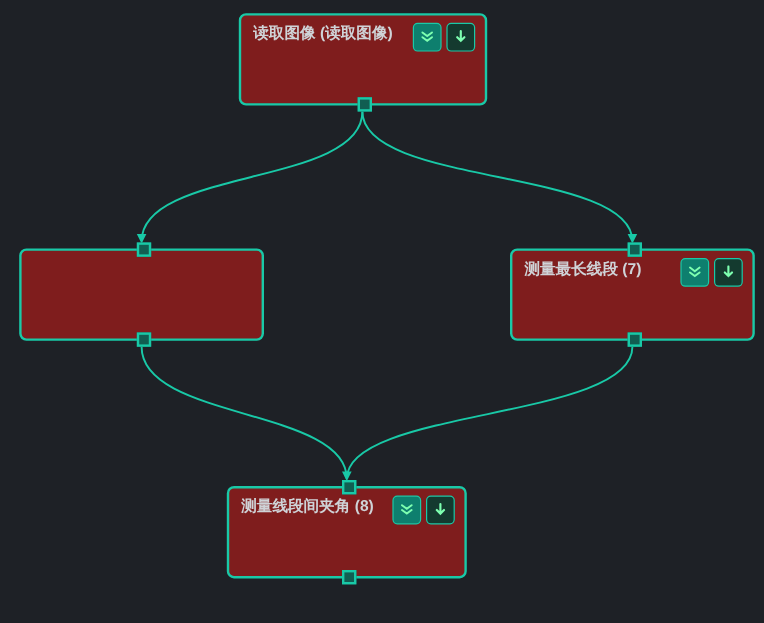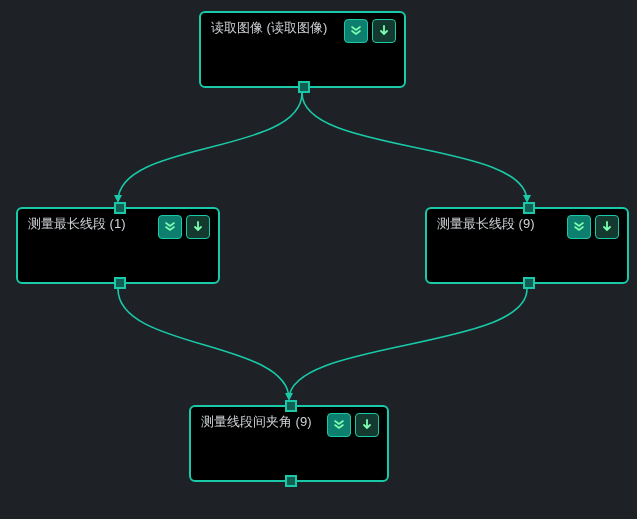--- a/index.html
+++ b/index.html
@@ -1,18 +1,18 @@
 <!DOCTYPE html>
 <html><head>
 <meta charset="utf-8">
 <style>
   html,body{margin:0;padding:0;width:637px;height:519px;background:#1e2126;font-family:"Microsoft YaHei","PingFang SC",Arial,sans-serif;overflow:hidden;position:relative;}
   svg.bg{position:absolute;left:0;top:0;pointer-events:none;}
 
-  .node{position:absolute;border:2px solid #19c9a7;border-radius:6px;background:#000000;box-sizing:border-box;}
+  .node{position:absolute;border:2px solid #19c9a7;border-radius:6px;background:#7f1d1d;box-sizing:border-box;font-weight:bold;}
   .node .titlebar{display:flex;align-items:flex-start;padding:6px 8px 4px 10px;}
   .node .title{flex:1;color:#cfd3d7;font-size:13px;line-height:18px;}
   .node .sub{color:#8a9096;font-size:12px;padding:4px 10px 10px 10px;}
 
   .iconbtn{width:24px;height:24px;border:1px solid #19c9a7;border-radius:4px;display:flex;align-items:center;justify-content:center;margin-left:4px;cursor:pointer;box-sizing:border-box;}
   .iconbtn.teal{background:#0e7f6e;}
   .iconbtn.lime{background:#143a2f;}
   .iconbtn svg{display:block;}
 
   .port{position:absolute;width:12px;height:12px;background:#115e52;border:2px solid #19c9a7;box-sizing:border-box;}
@@ -50,58 +50,45 @@
     <span class="iconbtn lime">
       <svg width="12" height="12" viewBox="0 0 12 12">
           <path d="M6 1 L6 9 M3 6 L6 9 L9 6" stroke="#7dffb0" stroke-width="1.8" fill="none" stroke-linecap="round"></path>
         </svg>
     </span>
   </div>
   <div class="port" style="left:97px;bottom:-7px;"></div>
 </div>
 
 <div class="node" style="left:16px;top:207px;width:204px;height:77px;">
-  <div class="titlebar">
-    <span class="title">测量最长线段 (1)</span>
-    <span class="iconbtn teal">
-      <svg width="12" height="12" viewBox="0 0 12 12">
-          <path d="M2 2 L6 5 L10 2 M2 6 L6 9 L10 6" stroke="#7dffb0" stroke-width="1.6" fill="none" stroke-linecap="round"></path>
-        </svg>
-    </span>
-    <span class="iconbtn lime">
-      <svg width="12" height="12" viewBox="0 0 12 12">
-          <path d="M6 1 L6 9 M3 6 L6 9 L9 6" stroke="#7dffb0" stroke-width="1.8" fill="none" stroke-linecap="round"></path>
-        </svg>
-    </span>
-  </div>
   <div class="port" style="left:96px;top:-7px;"></div>
   <div class="port" style="left:96px;bottom:-7px;"></div>
 </div>
 
 <div class="node" style="left:425px;top:207px;width:204px;height:77px;">
   <div class="titlebar">
-    <span class="title">测量最长线段 (9)</span>
+    <span class="title">测量最长线段 (7)</span>
     <span class="iconbtn teal">
       <svg width="12" height="12" viewBox="0 0 12 12">
           <path d="M2 2 L6 5 L10 2 M2 6 L6 9 L10 6" stroke="#7dffb0" stroke-width="1.6" fill="none" stroke-linecap="round"></path>
         </svg>
     </span>
     <span class="iconbtn lime">
       <svg width="12" height="12" viewBox="0 0 12 12">
           <path d="M6 1 L6 9 M3 6 L6 9 L9 6" stroke="#7dffb0" stroke-width="1.8" fill="none" stroke-linecap="round"></path>
         </svg>
     </span>
   </div>
   <div class="port" style="left:96px;top:-7px;"></div>
   <div class="port" style="left:96px;bottom:-7px;"></div>
 </div>
 
 <div class="node" style="left:189px;top:405px;width:200px;height:77px;">
   <div class="titlebar">
-    <span class="title">测量线段间夹角 (9)</span>
+    <span class="title">测量线段间夹角 (8)</span>
     <span class="iconbtn teal">
       <svg width="12" height="12" viewBox="0 0 12 12">
           <path d="M2 2 L6 5 L10 2 M2 6 L6 9 L10 6" stroke="#7dffb0" stroke-width="1.6" fill="none" stroke-linecap="round"></path>
         </svg>
     </span>
     <span class="iconbtn lime">
       <svg width="12" height="12" viewBox="0 0 12 12">
           <path d="M6 1 L6 9 M3 6 L6 9 L9 6" stroke="#7dffb0" stroke-width="1.8" fill="none" stroke-linecap="round"></path>
         </svg>
     </span>

